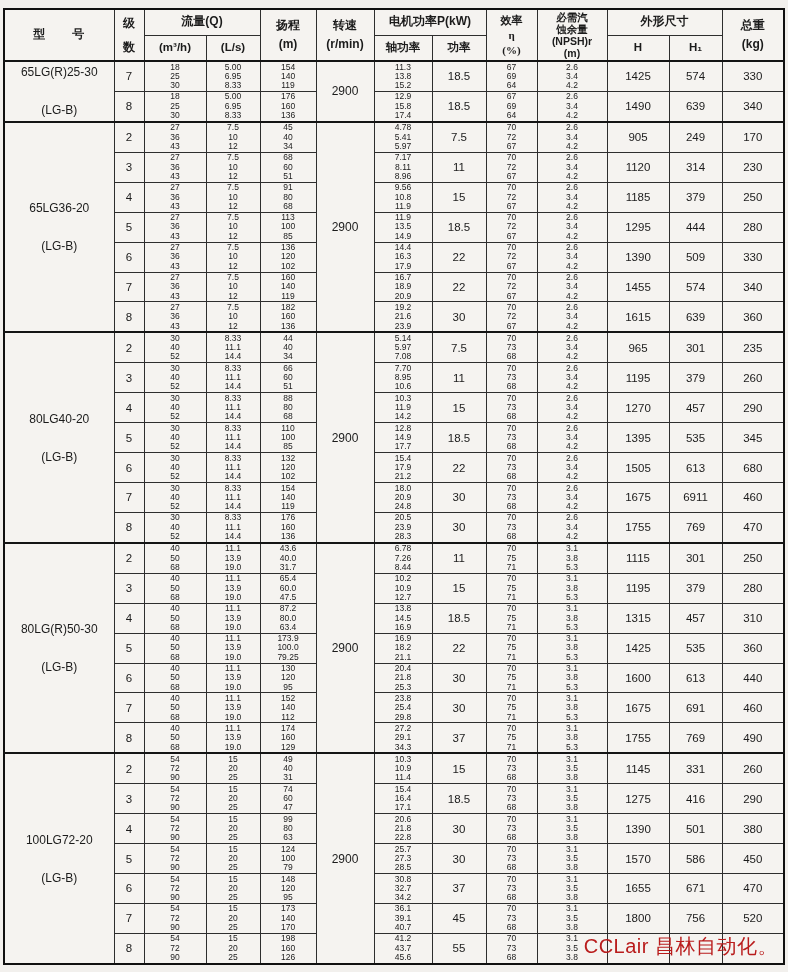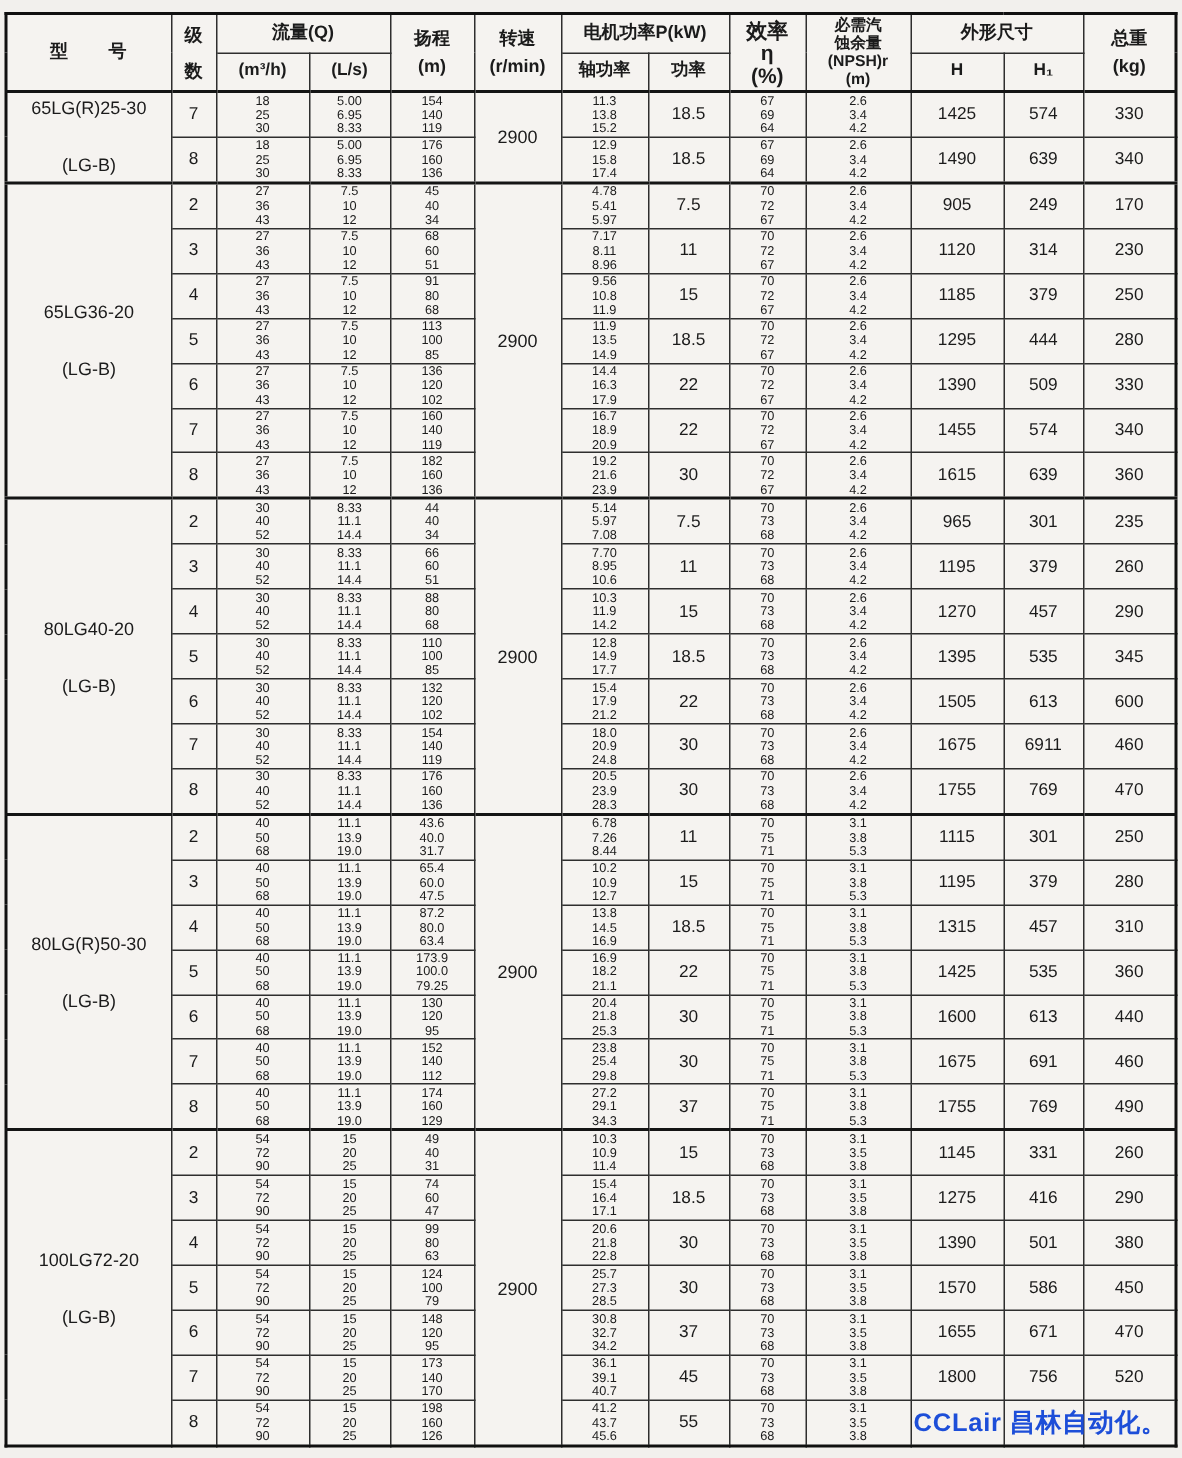--- a/index.html
+++ b/index.html
@@ -29,43 +29,43 @@
   }
   thead th {
     font-weight: 600;
     font-size: 12px;
     line-height: 1.3;
     white-space: pre-line;
   }
   thead tr { height: 26px; }
   th.th-model { letter-spacing: 1px; }
   th.th-stage { line-height: 2.0; font-size: 12px; }
-  th.th-eff { font-size: 14px; line-height: 15px; }
+  th.th-eff { font-size: 11px; line-height: 15px; font-family: Liberation Serif, serif; }
   th.th-npsh { font-size: 10.5px; line-height: 12px; font-weight: 600; }
   th.th-unit { font-size: 11.5px; }
   th.th-two { line-height: 19px; }
   td.tri {
     font-size: 8.5px;
     line-height: 9.3px;
     white-space: pre-line;
     letter-spacing: 0px;
   }
   td.single { font-size: 11.5px; }
   td.speed { font-size: 12px; }
   td.stage { font-size: 11.5px; }
   td.model-cell { font-size: 12px; }
   td.model-cell .mline { display: block; }
   td.model-cell .mgap { height: 24px; }
   tr.group-start td { border-top: 2px solid #141414; }
   .watermark {
     position: absolute;
     right: 10px; bottom: 12px;
-    font-size: 17px;
-    font-weight: 700;
-    color: #1d4ed8;
+    font-size: 20px;
+    font-weight: 400;
+    color: #b91c1c;
     letter-spacing: 0.5px;
     white-space: nowrap;
   }
 </style>
 </head>
 <body>
 
 <table class="spec">
   <colgroup>
     <col style="width:110px">
@@ -473,21 +473,21 @@
 21.2</td>
         <td class="single">22</td>
         <td class="tri">70
 73
 68</td>
         <td class="tri">2.6
 3.4
 4.2</td>
         <td class="single">1505</td>
         <td class="single">613</td>
-        <td class="single">600</td>
+        <td class="single">680</td>
       </tr>
       <tr>
         <td class="stage">7</td>
         <td class="tri">30
 40
 52</td>
         <td class="tri">8.33
 11.1
 14.4</td>
         <td class="tri">154

